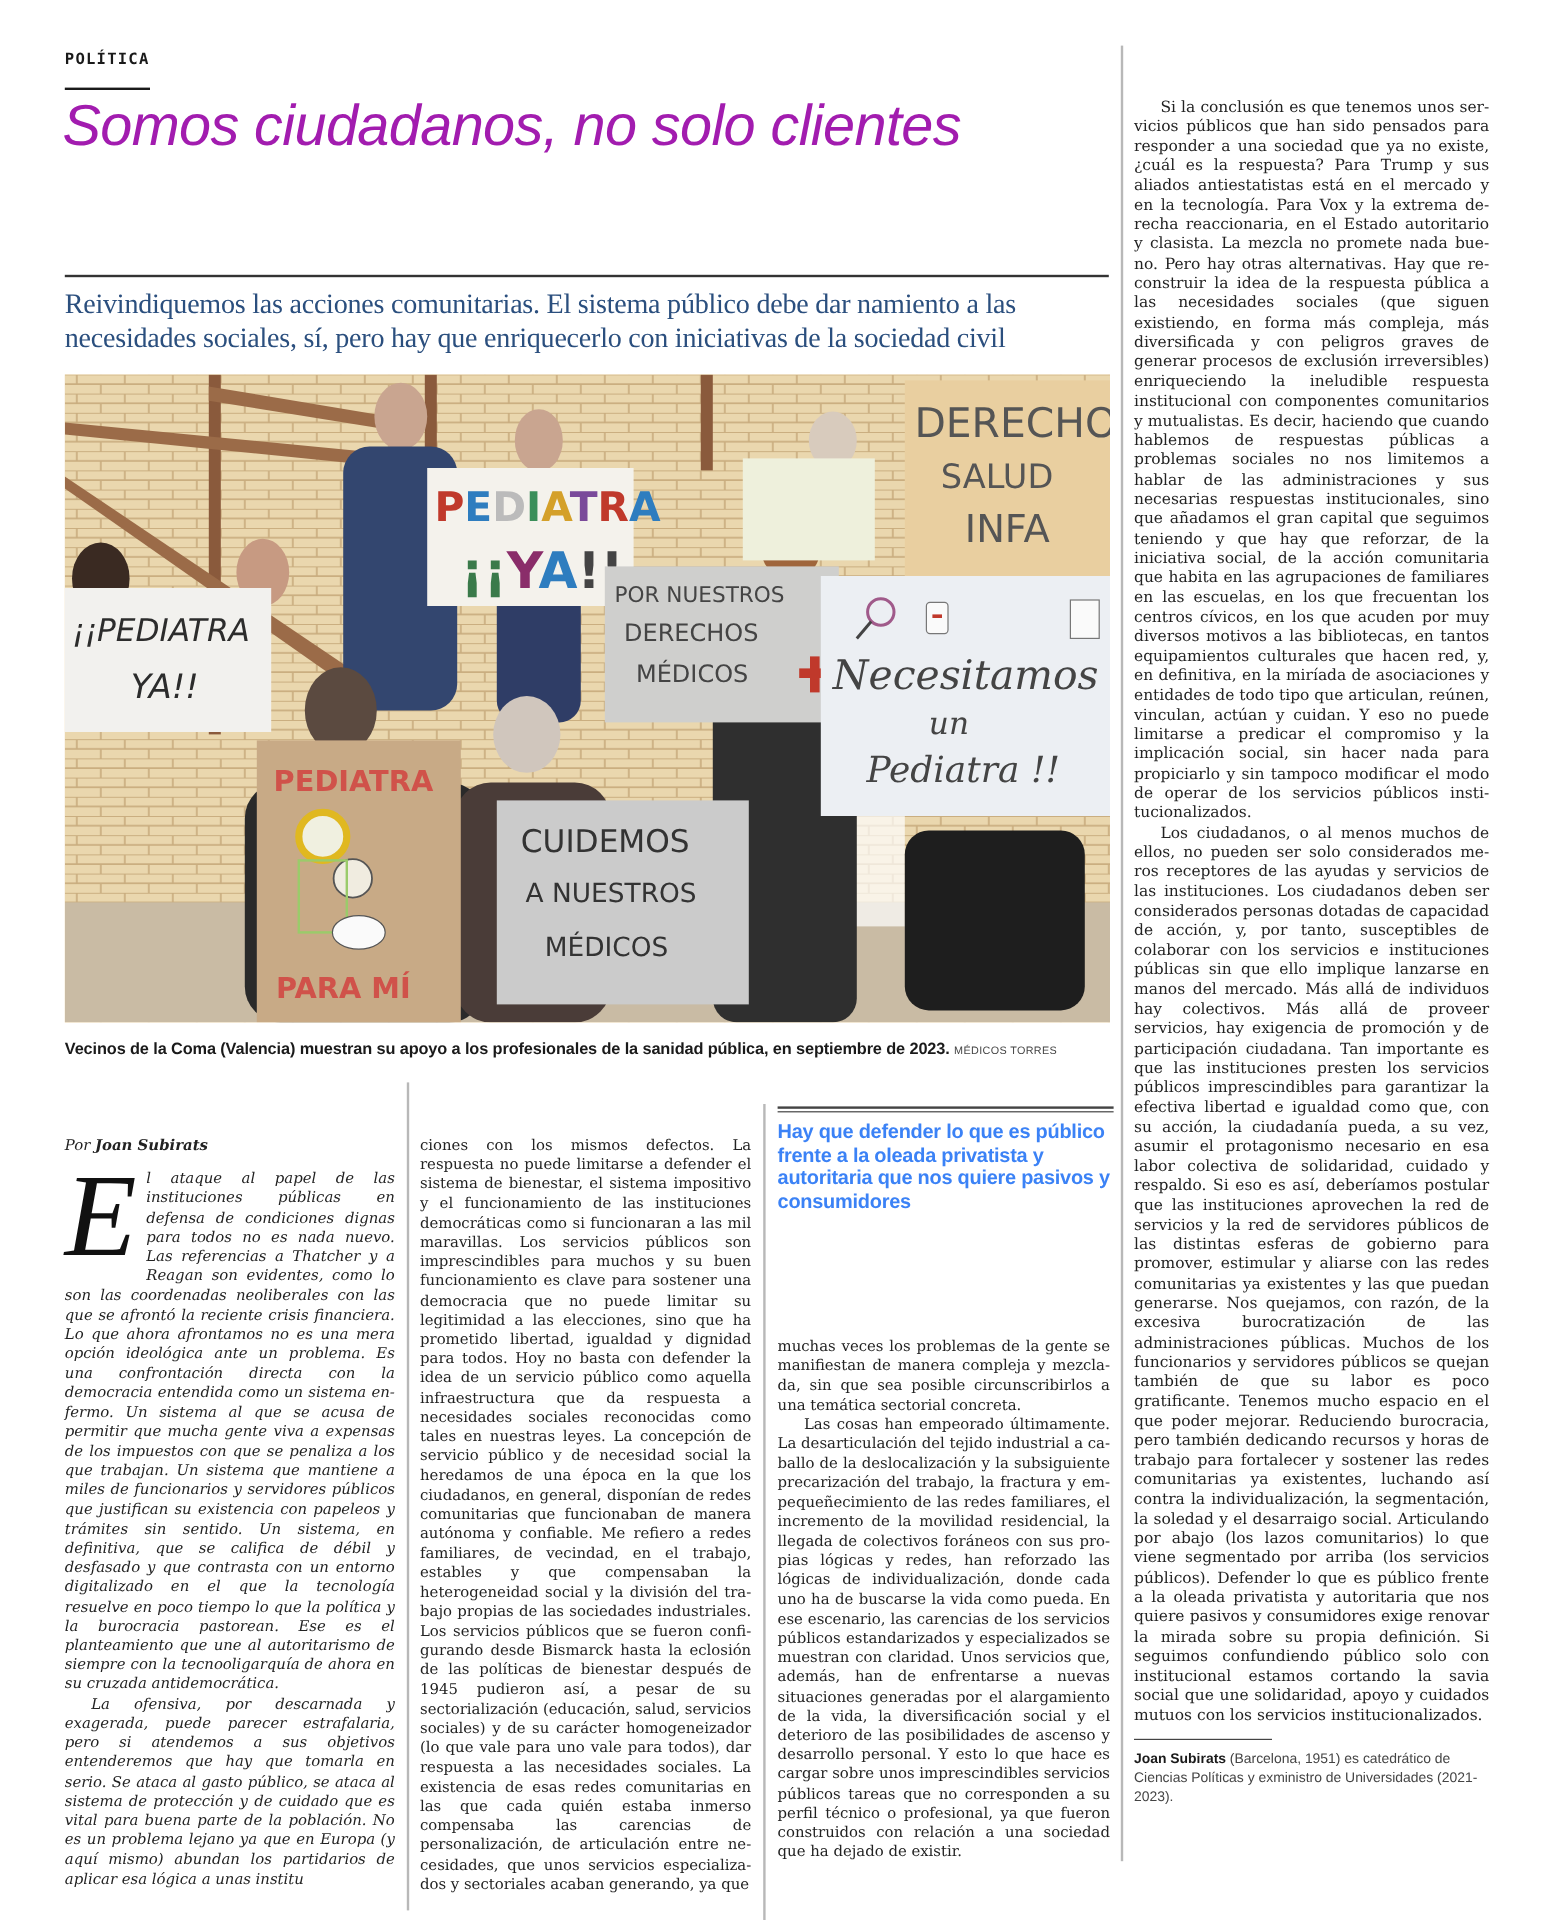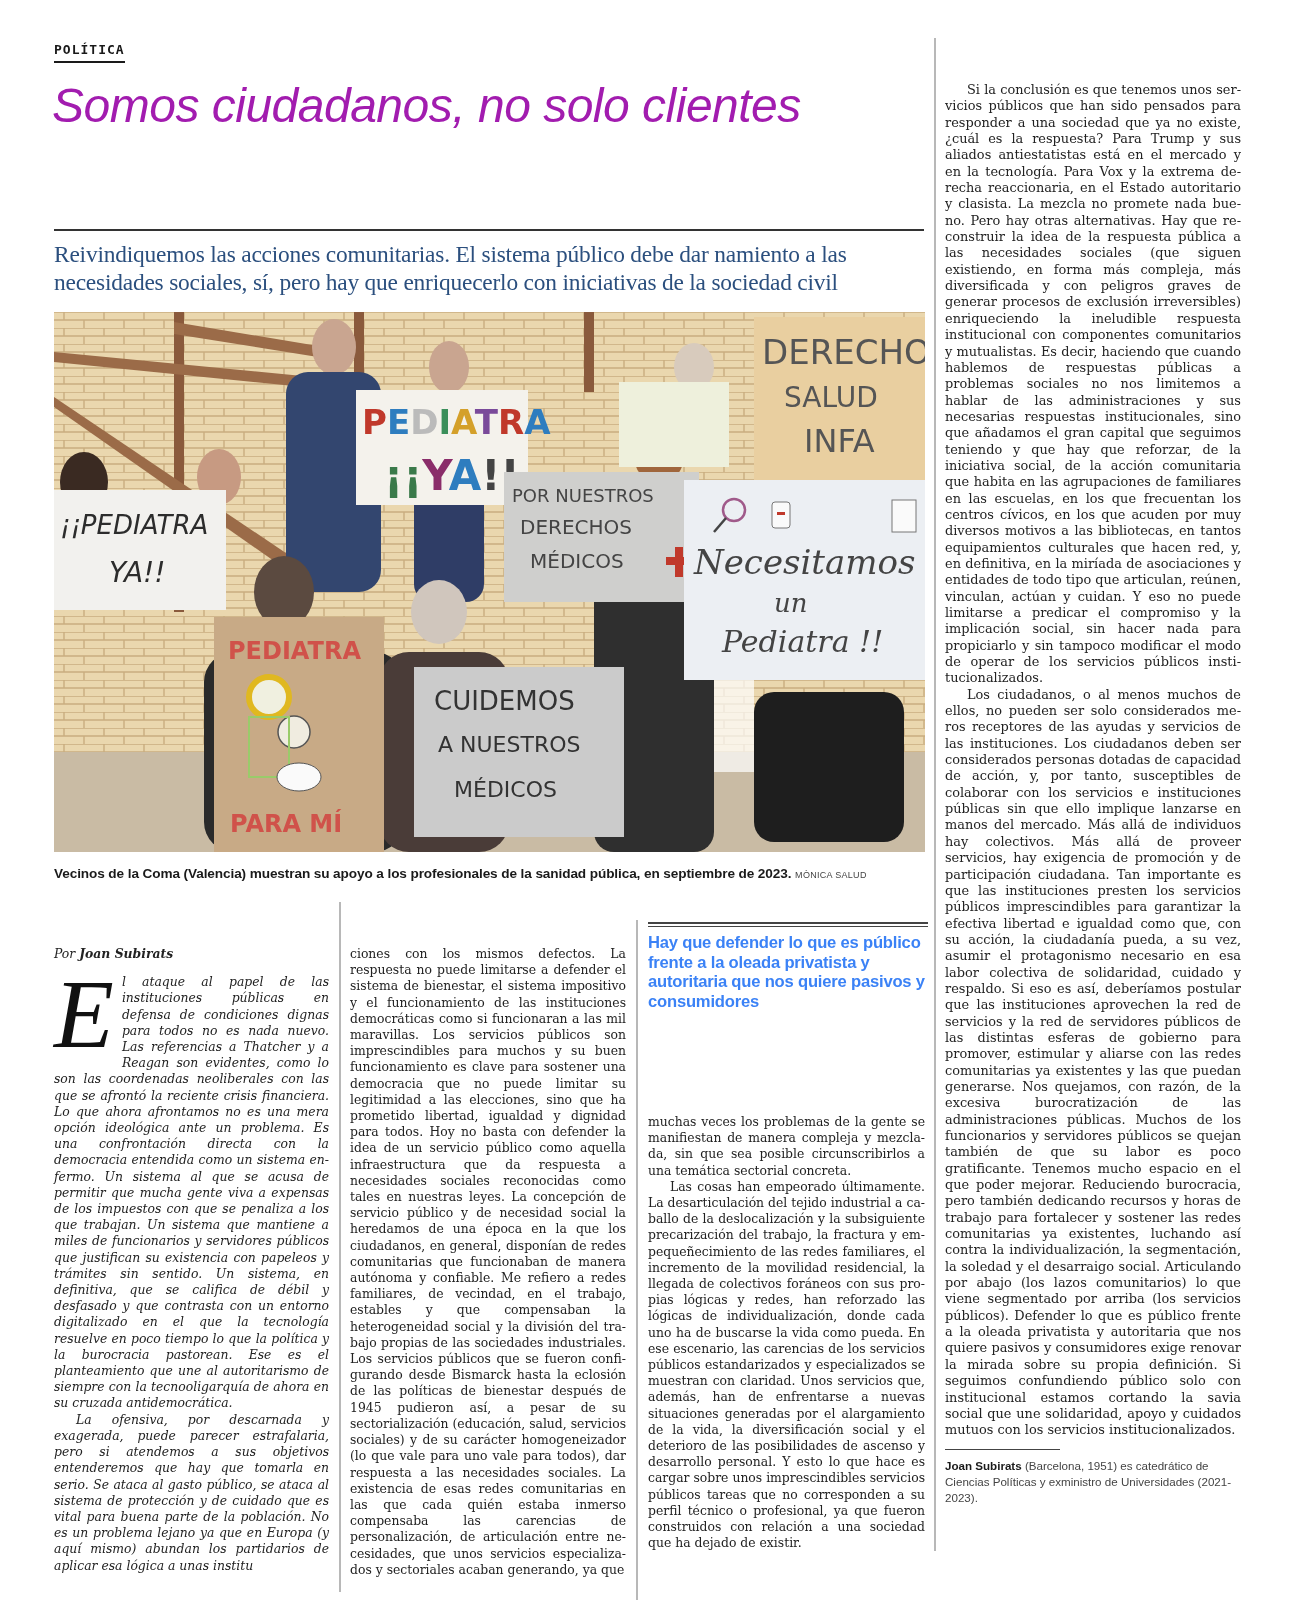--- a/index.html
+++ b/index.html
@@ -3,21 +3,21 @@
   <meta charset="utf-8">
   <style>
     * { box-sizing: border-box; margin: 0; padding: 0; }
     html, body { width: 1306px; height: 1600px; background: #ffffff; overflow: hidden; }
     body { position: relative; font-family: "DejaVu Serif", serif; color: #1a1a1a; }
 
     .section-tag {
       position: absolute; left: 54px; top: 42px;
       font-family: "DejaVu Sans Mono", monospace; font-weight: bold;
       font-size: 13px; letter-spacing: 1px; color: #1a1a1a;
-      padding-bottom: 4px; border-bottom: 2px solid #1a1a1a;
+      padding-bottom: 16px; border-bottom: 2px solid #1a1a1a;
     }
     .headline {
       position: absolute; left: 52px; top: 78px; width: 860px;
       font-family: Liberation Sans, sans-serif; font-style: italic;
       font-size: 48px; font-weight: normal; letter-spacing: -0.5px; color: #a21caf;
       white-space: nowrap;
     }
     .top-rule {
       position: absolute; left: 54px; top: 229px; width: 870px; height: 2px; background: #333;
     }
@@ -182,21 +182,21 @@
       <rect x="360" y="355" width="210" height="170" fill="#cbcbcb"></rect>
       <text x="380" y="398" font-family="DejaVu Sans" font-size="26" fill="#333">CUIDEMOS</text>
       <text x="384" y="440" font-family="DejaVu Sans" font-size="22" fill="#333">A NUESTROS</text>
       <text x="400" y="485" font-family="DejaVu Sans" font-size="22" fill="#333">MÉDICOS</text>
     </g>
   </svg>
 </div>
 
 <div class="caption">
   <span>Vecinos de la Coma (Valencia) muestran su apoyo a los profesionales de la sanidad pública, en septiembre de 2023.</span>
-  <span class="credit">MÒNICA SALUD</span>
+  <span class="credit">MÉDICOS TORRES</span>
 </div>
 
 <div class="vrule vrule-a"></div>
 <div class="vrule vrule-b"></div>
 <div class="vrule vrule-c"></div>
 
 <div class="col col-1">
   <div class="byline">
     <span>Por</span>
     <strong>Joan Subirats</strong>

